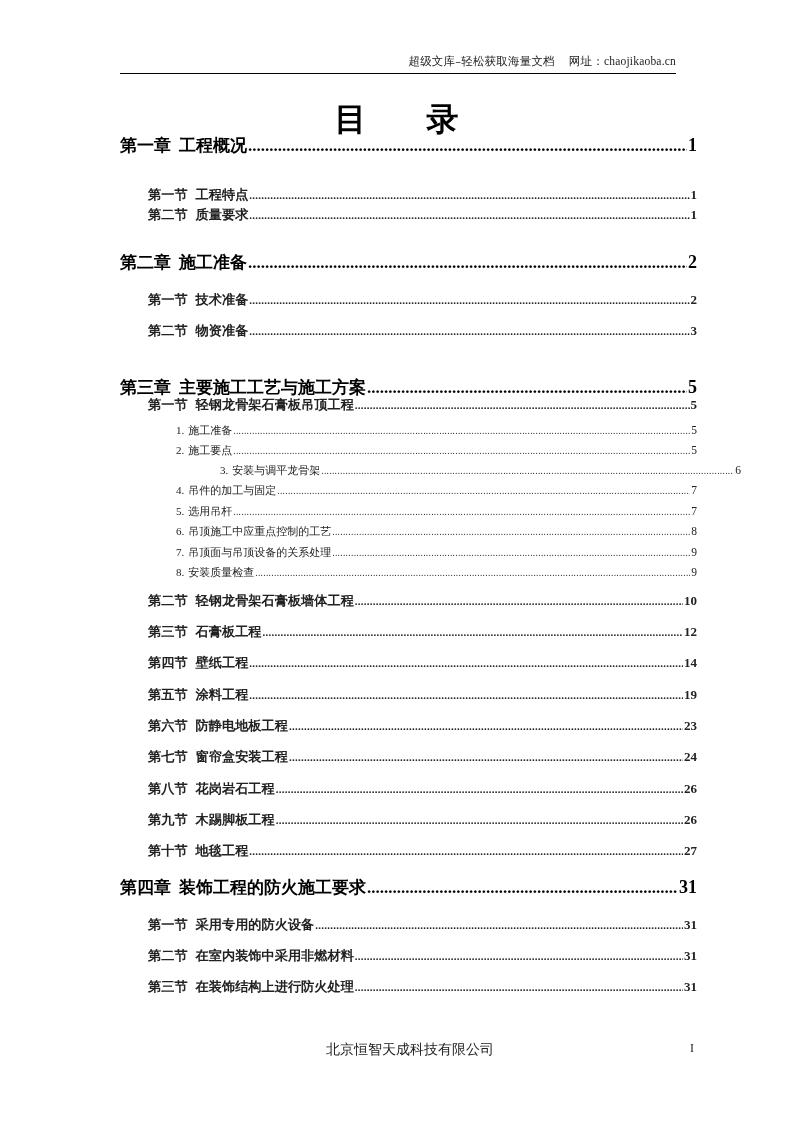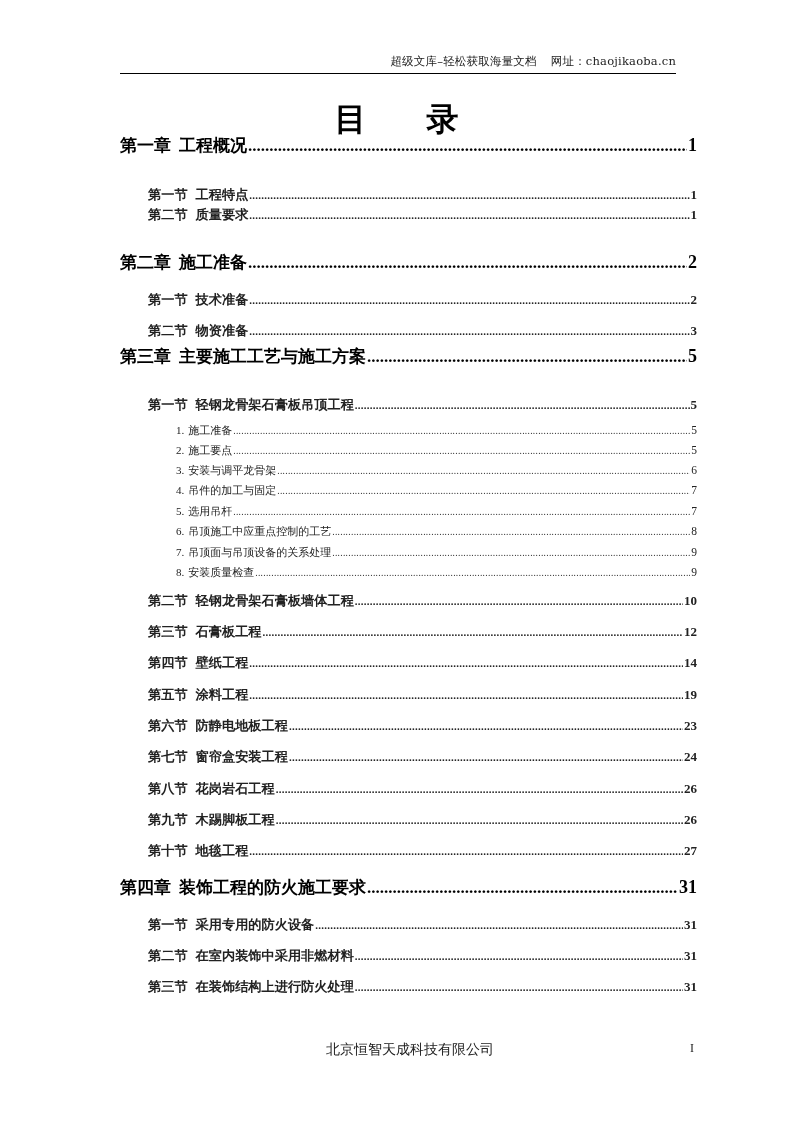--- a/index.html
+++ b/index.html
@@ -3,21 +3,21 @@
 <meta charset="utf-8">
 <style>
   html, body { margin: 0; padding: 0; background: #ffffff; }
   body { width: 793px; height: 1122px; position: relative; overflow: hidden;
          font-family: "DejaVu Serif", "Liberation Serif", serif; color: #000; }
   .page { position: absolute; left: 0; top: 0; width: 793px; height: 1122px; background: #fff; }
 
   .header { position: absolute; left: 120px; top: 54px; width: 556px; height: 20px;
             text-align: right; font-size: 11.5px; color: #222; letter-spacing: 0.2px;
             font-family: "DejaVu Serif", "Liberation Serif", serif; white-space: nowrap; }
-  .header .site { margin-left: 14px; }
+  .header .site { margin-left: 14px; font-family: Liberation Serif, serif; }
   .header-rule { position: absolute; left: 120px; top: 73px; width: 556px; height: 0;
                  border-top: 1.3px solid #000; }
 
   .title { position: absolute; left: 0; top: 98px; width: 793px; text-align: center;
            font-family: "DejaVu Sans", "Liberation Sans", sans-serif; font-weight: bold;
            font-size: 32px; letter-spacing: 0; }
   .title span { display: inline-block; }
   .title .gap { width: 60px; }
 
   .toc { position: absolute; left: 0; top: 0; width: 793px; }
@@ -88,41 +88,41 @@
       <div class="entry section" style="top: 291px;">
         <span class="label"><span class="prefix">第一节</span><span class="sec-gap"></span><span>技术准备</span></span>
         <span class="leader"></span>
         <span class="page-num">2</span>
       </div>
       <div class="entry section" style="top: 322px;">
         <span class="label"><span class="prefix">第二节</span><span class="sec-gap"></span><span>物资准备</span></span>
         <span class="leader"></span>
         <span class="page-num">3</span>
       </div>
-      <div class="entry chapter" style="top: 345px; justify-content: flex-end;">
+      <div class="entry chapter" style="top: 376px; justify-content: flex-end;">
         <span class="label"><span class="prefix">第三章</span><span class="ch-gap"></span><span>主要施工工艺与施工方案</span></span>
         <span class="leader"></span>
         <span class="page-num">5</span>
       </div>
       <div class="entry section" style="top: 396px;">
         <span class="label"><span class="prefix">第一节</span><span class="sec-gap"></span><span>轻钢龙骨架石膏板吊顶工程</span></span>
         <span class="leader"></span>
         <span class="page-num">5</span>
       </div>
       <div class="entry item" style="top: 423px;">
         <span class="label"><span class="num">1.</span><span>施工准备</span></span>
         <span class="leader"></span>
         <span class="page-num">5</span>
       </div>
       <div class="entry item" style="top: 443px;">
         <span class="label"><span class="num">2.</span><span>施工要点</span></span>
         <span class="leader"></span>
         <span class="page-num">5</span>
       </div>
-      <div class="entry item" style="top: 463px;">
+      <div class="entry item" style="top: 463px; margin-left: 44px;">
         <span class="label"><span class="num">3.</span><span>安装与调平龙骨架</span></span>
         <span class="leader"></span>
         <span class="page-num">6</span>
       </div>
       <div class="entry item" style="top: 483px;">
         <span class="label"><span class="num">4.</span><span>吊件的加工与固定</span></span>
         <span class="leader"></span>
         <span class="page-num">7</span>
       </div>
       <div class="entry item" style="top: 504px;">

